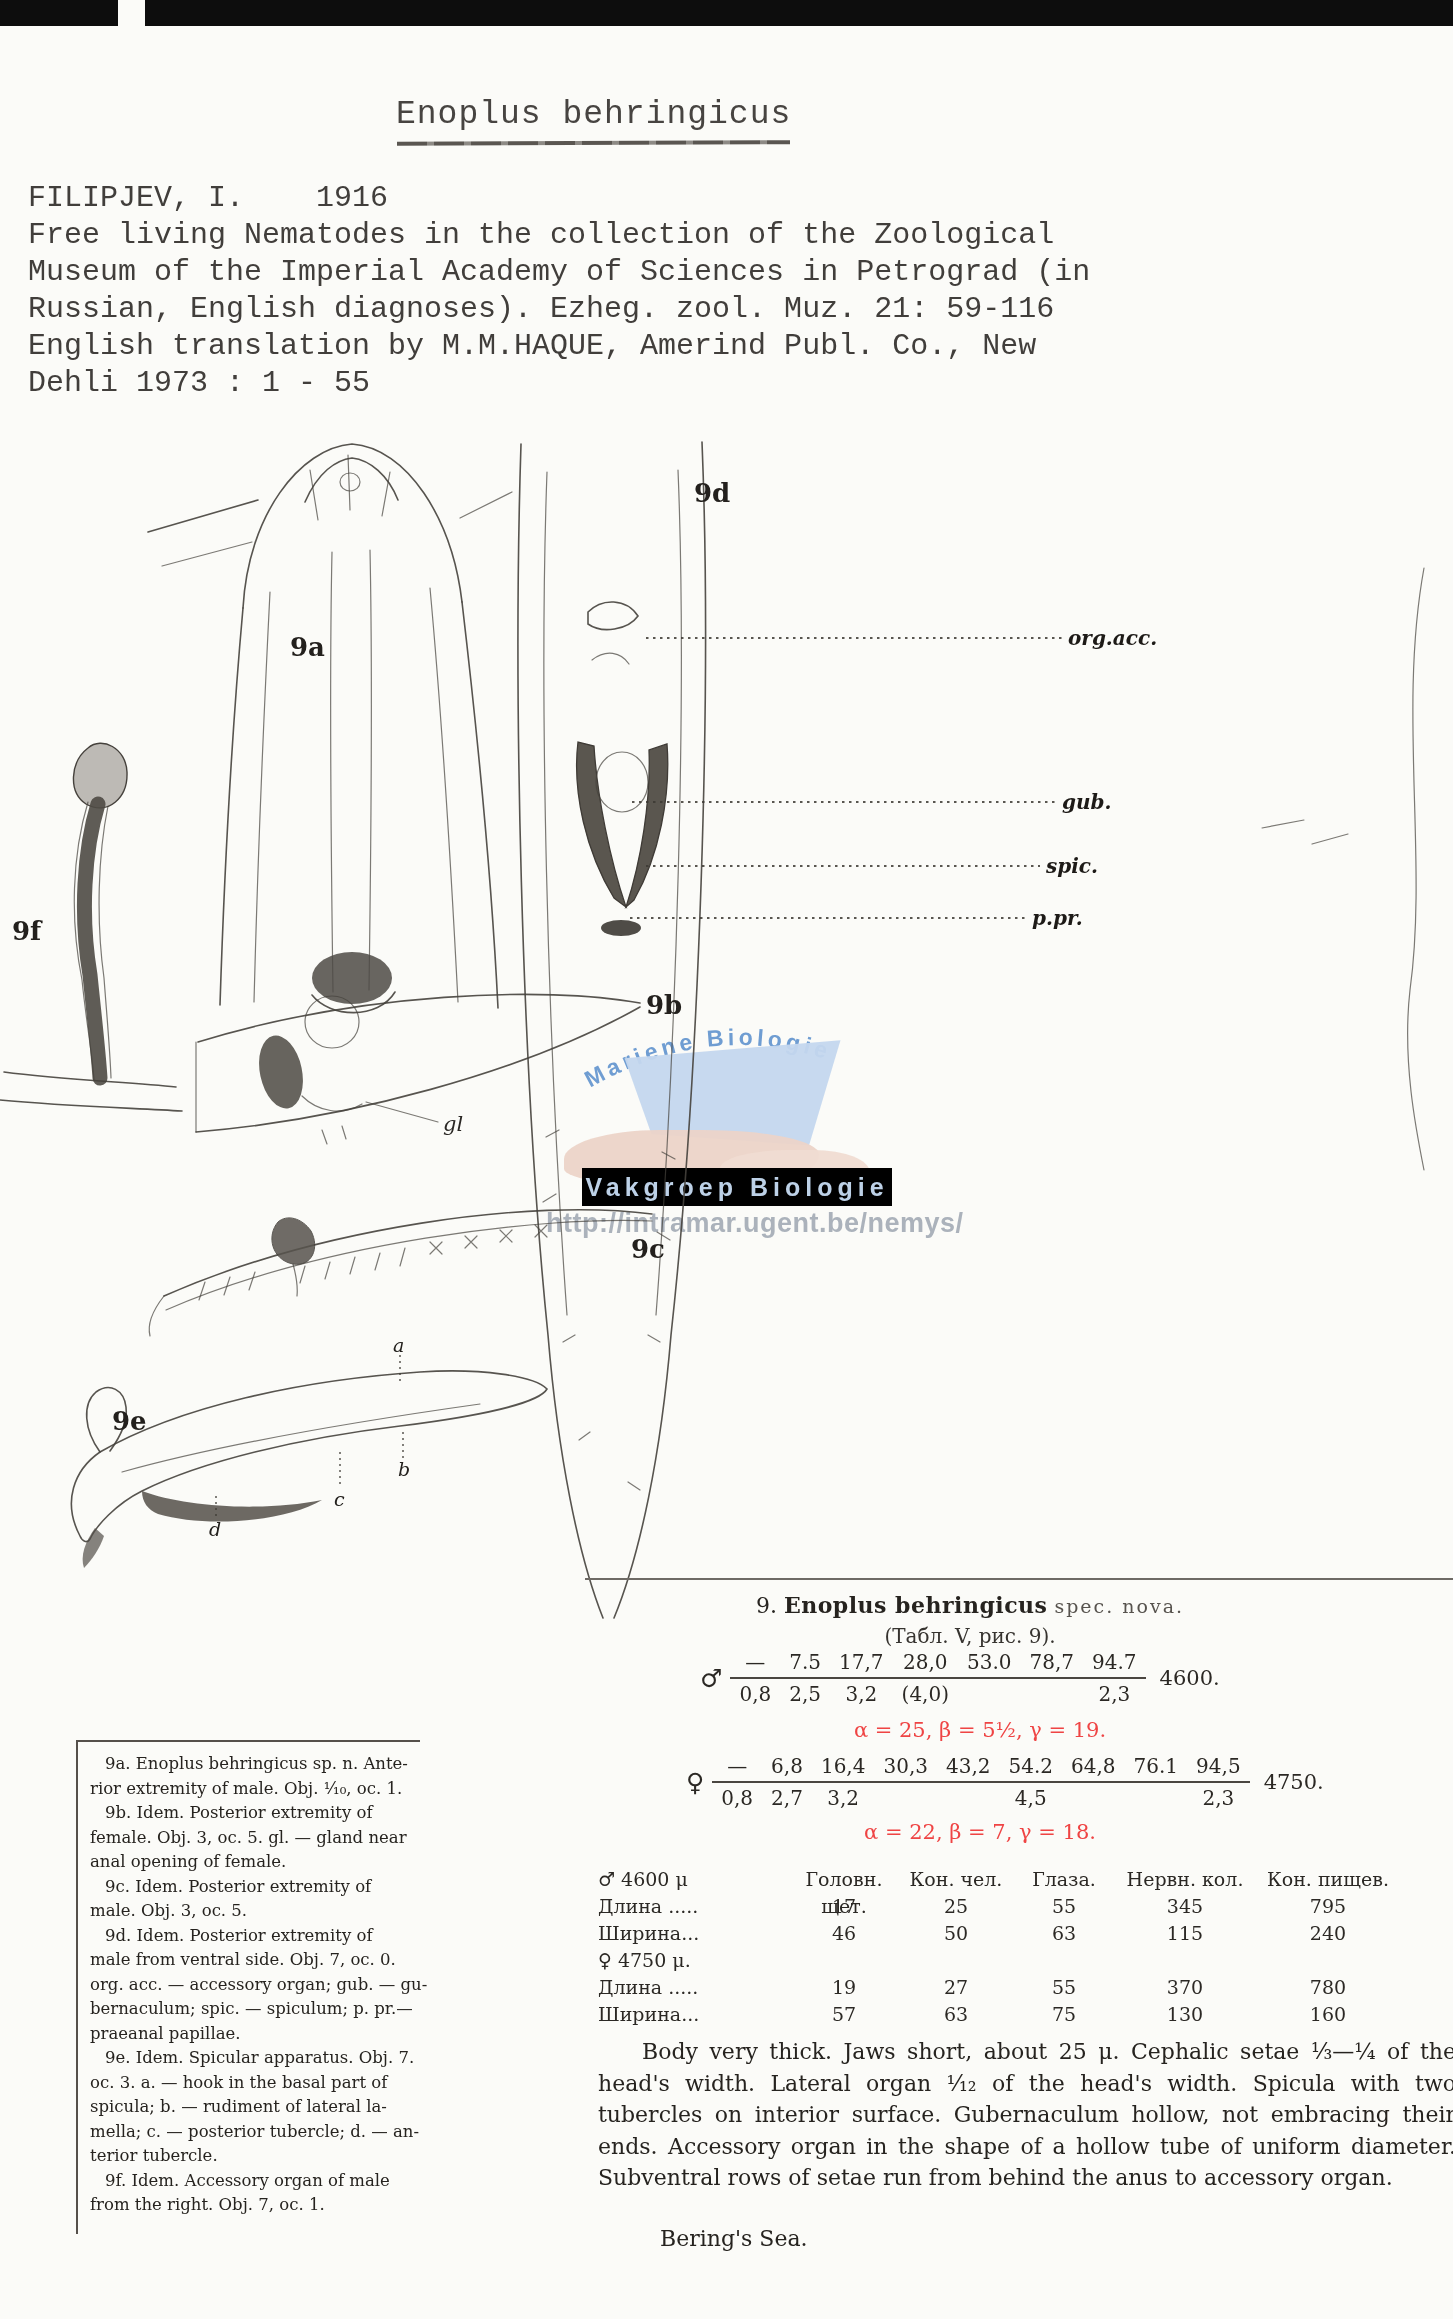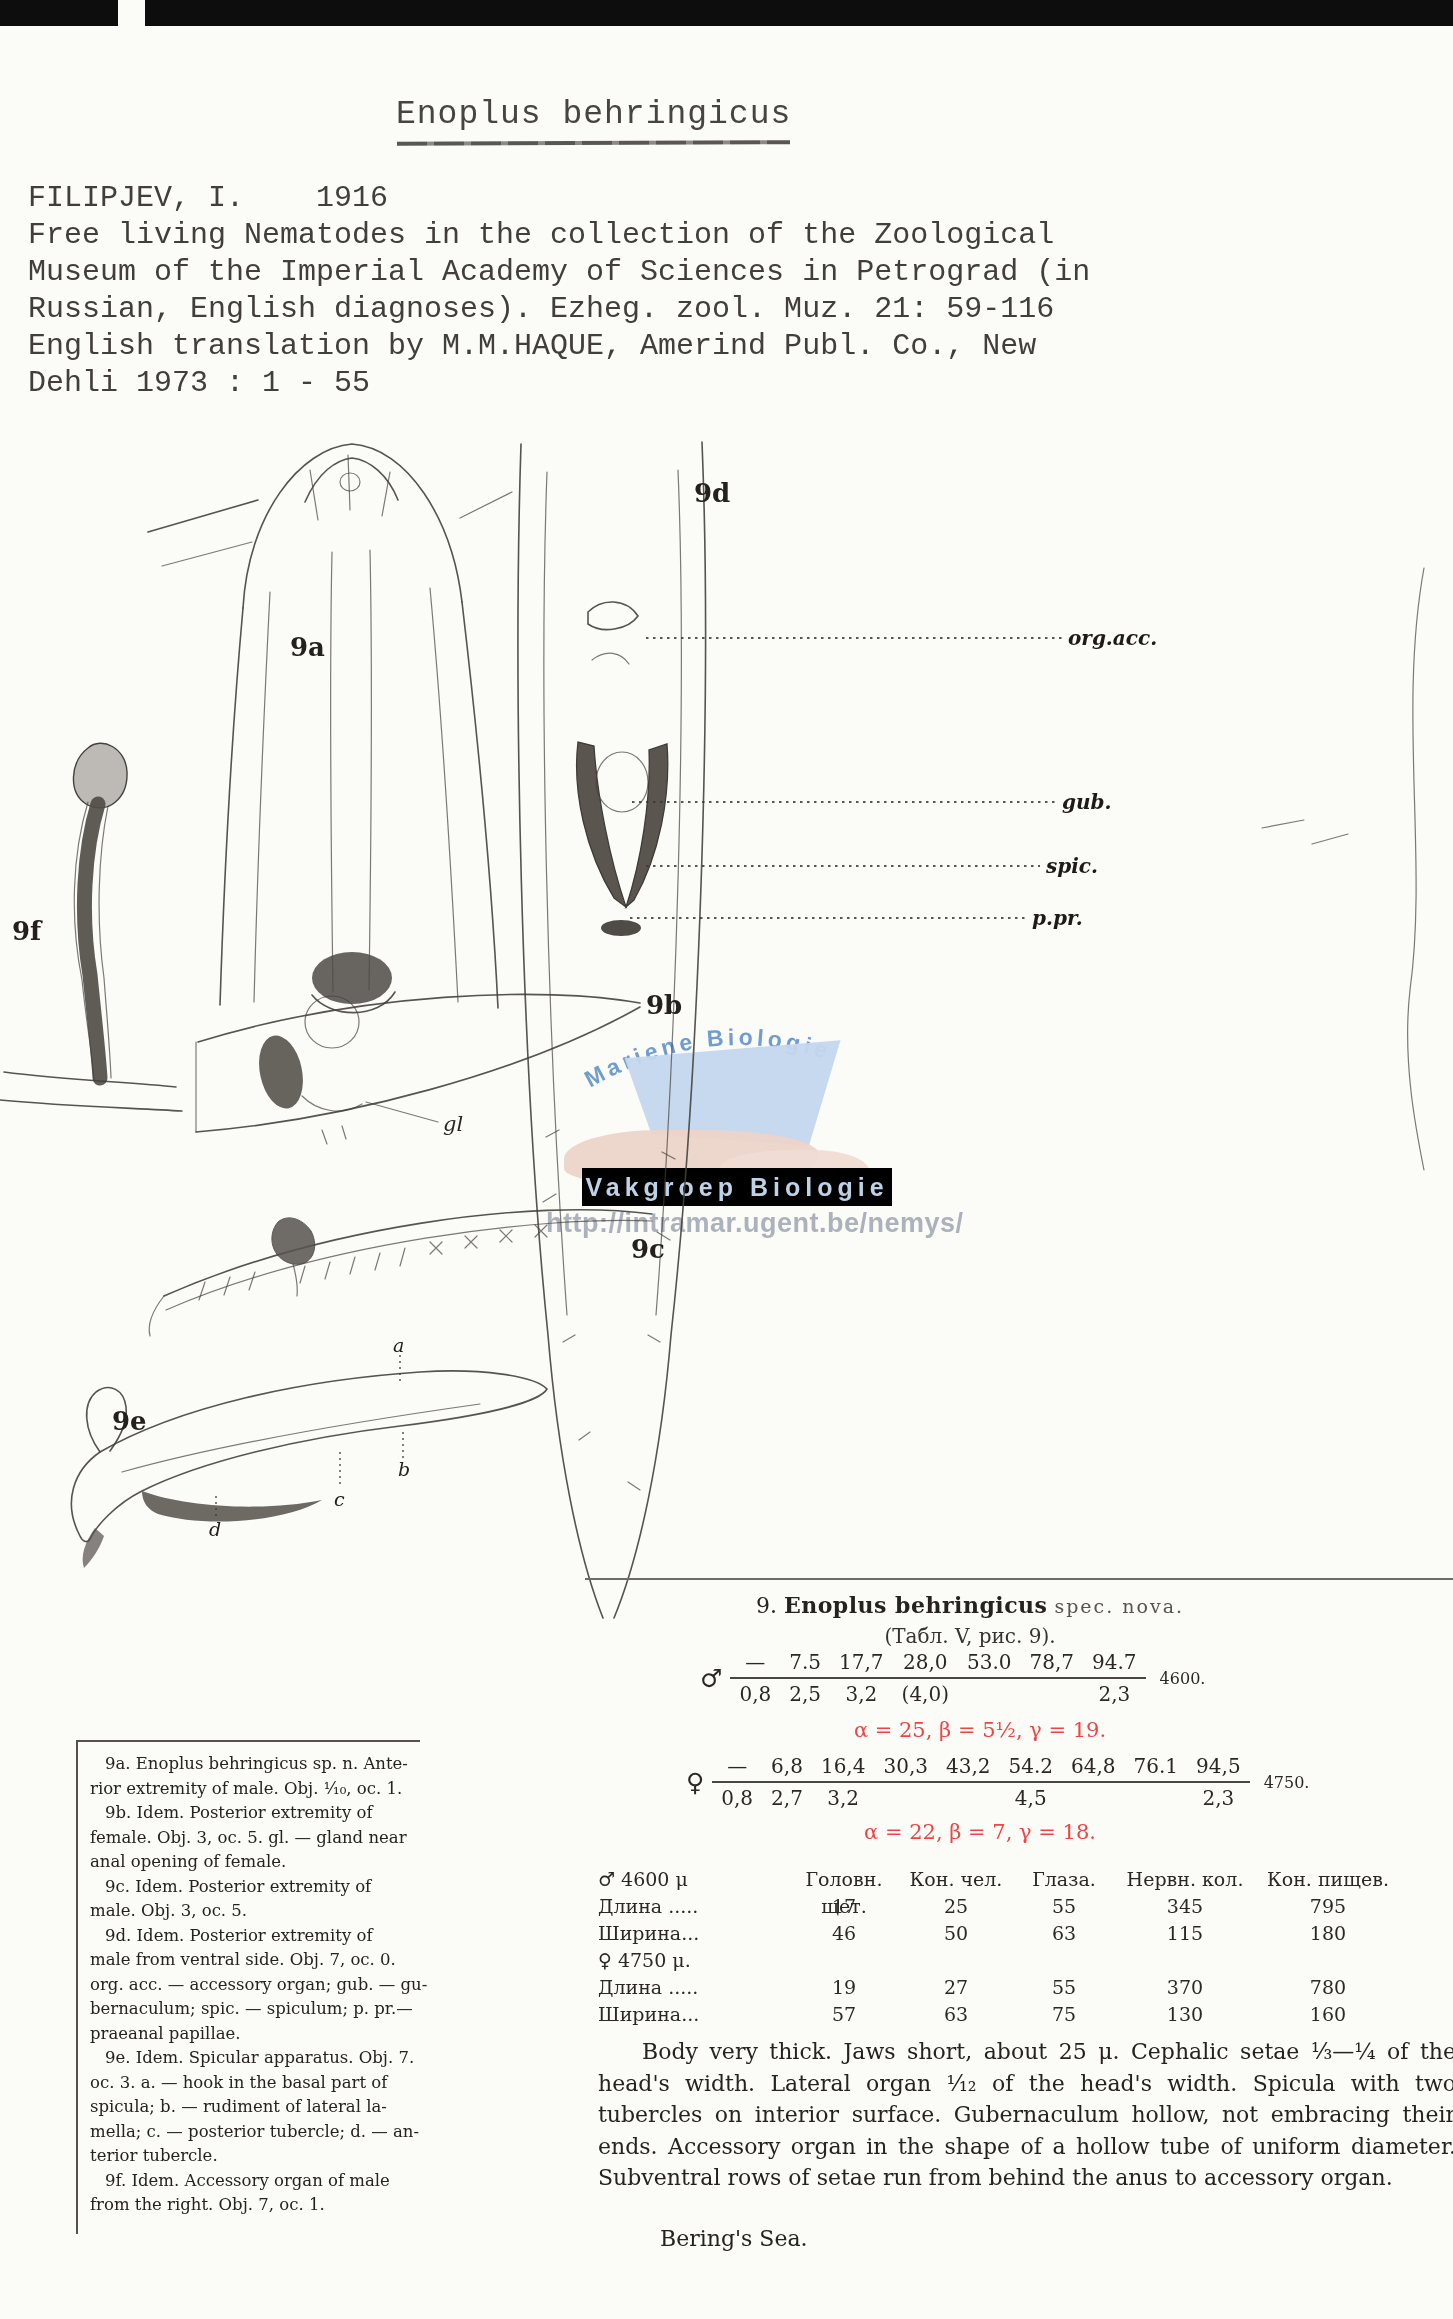--- a/index.html
+++ b/index.html
@@ -54,21 +54,21 @@
   #heading .status{font-size:19px;letter-spacing:2px;color:#57534e;}
   #tabref{left:660px;top:1624px;width:620px;text-align:center;font-size:20px;color:#36332f;}
   .formula{display:flex;align-items:center;font-size:20px;color:#2b2824;}
   #male-formula{left:700px;top:1650px;}
   #female-formula{left:686px;top:1754px;}
   .sex{font-size:25px;margin-right:8px;}
   .frac{display:inline-flex;}
   .fcol{display:inline-flex;flex-direction:column;text-align:center;}
   .ftop{border-bottom:2px solid #4a4641;padding:0 9px 3px;text-align:center;}
   .fbot{padding:3px 9px 0;text-align:center;min-height:22px;}
-  .ftotal{margin-left:14px;font-size:16px;}
+  .ftotal{margin-left:14px;font-size:21px;}
   .ratios{width:560px;text-align:center;font-size:21px;color:#ef4444;}
   #male-ratios{left:700px;top:1718px;}
   #female-ratios{left:700px;top:1820px;}
 
   
   #measure{left:598px;top:1866px;width:856px;font-size:19px;color:#2b2824;}
   .trow{display:flex;height:27px;line-height:27px;}
   .tlabel{width:190px;white-space:pre;}
   .tval{text-align:center;}
   .tval.c0{width:112px}.tval.c1{width:112px}.tval.c2{width:104px}.tval.c3{width:138px}.tval.c4{width:148px}
@@ -371,21 +371,21 @@
         <span class="tval c2">55</span>
         <span class="tval c3">345</span>
         <span class="tval c4">795</span>
       </div>
       <div class="trow">
         <span class="tlabel">Ширина...</span>
         <span class="tval c0">46</span>
         <span class="tval c1">50</span>
         <span class="tval c2">63</span>
         <span class="tval c3">115</span>
-        <span class="tval c4">180</span>
+        <span class="tval c4">240</span>
       </div>
       <div class="trow">
         <span class="tlabel">♀ 4750 μ.</span>
       </div>
       <div class="trow">
         <span class="tlabel">Длина .....</span>
         <span class="tval c0">19</span>
         <span class="tval c1">27</span>
         <span class="tval c2">55</span>
         <span class="tval c3">370</span>

